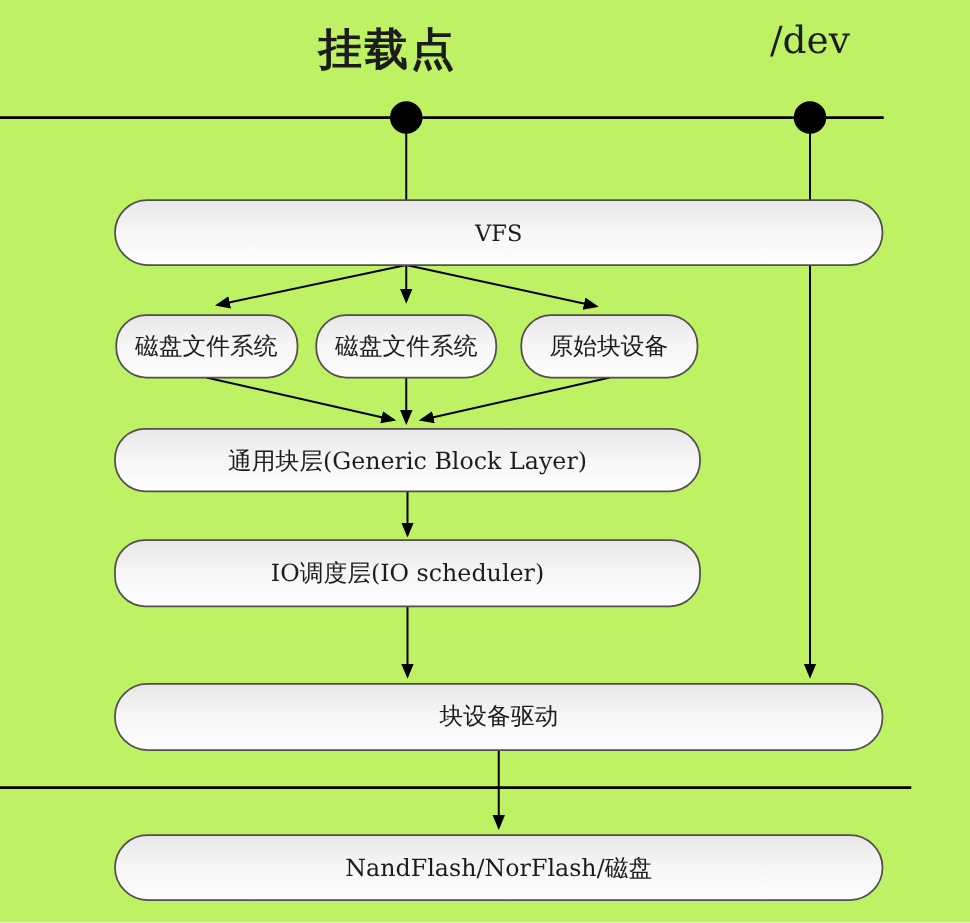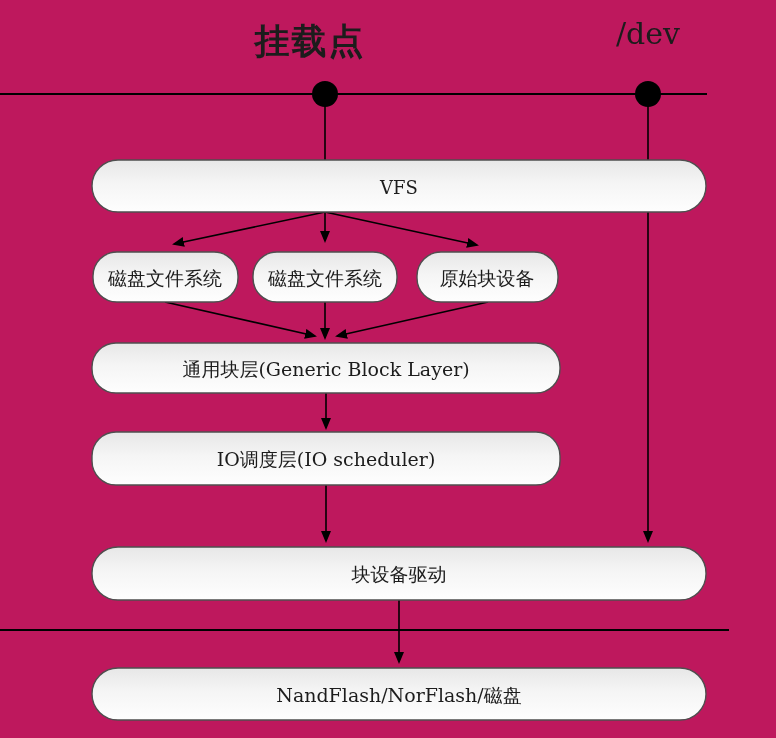--- a/index.html
+++ b/index.html
@@ -4,21 +4,21 @@
 <style>
   html, body {
     margin: 0;
     padding: 0;
     background: #ffffff;
   }
   .stage {
     position: relative;
     width: 776px;
     height: 738px;
-    background: #be185d;
+    background: #bef264;
     overflow: hidden;
   }
   svg { display: block; }
   text {
     fill: #1c1c1c;
     user-select: none;
   }
   .cjk {
     font-family: "Liberation Sans", sans-serif;
   }

